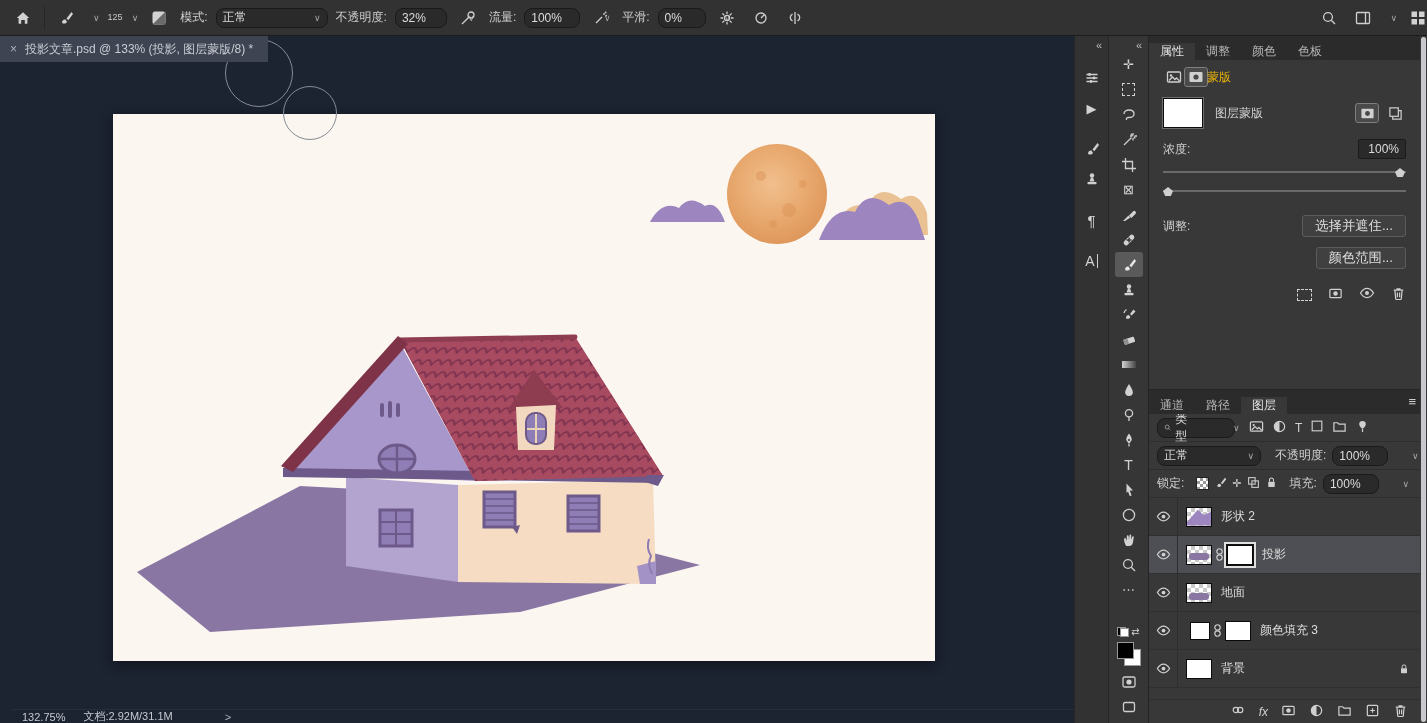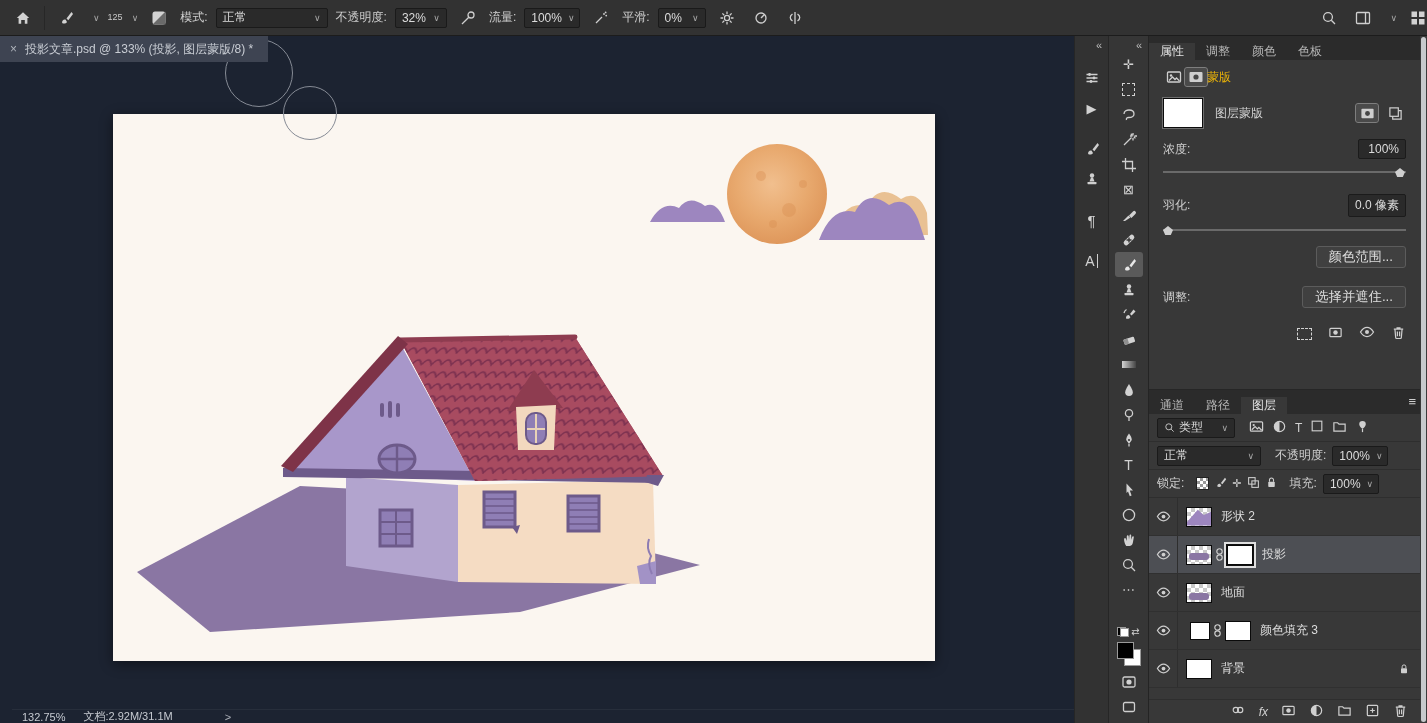--- a/index.html
+++ b/index.html
@@ -3,21 +3,21 @@
 <meta charset="utf-8">
 <style>
   html,body{margin:0;padding:0;background:#1a1a1a;}
   .app{position:relative;width:1427px;height:723px;background:#323232;overflow:hidden;
        font-family:"Liberation Sans",sans-serif;font-size:12px;color:#d2d2d2;-webkit-font-smoothing:antialiased;}
   
   .options-bar{position:absolute;top:0;left:0;right:0;height:36px;background:#323232;
        border-bottom:1px solid #1c1c1c;display:flex;align-items:center;gap:8px;padding:0 10px;box-sizing:border-box;}
   .lbl{color:#cfcfcf;white-space:nowrap;}
   .dd{display:inline-flex;align-items:center;justify-content:space-between;background:#2a2a2a;
-      border:1px solid #1a1a1a;border-radius:2px;height:20px;padding:0 6px;color:#dcdcdc;box-sizing:border-box;}
+      border:1px solid #1a1a1a;border-radius:8px;height:20px;padding:0 6px;color:#dcdcdc;box-sizing:border-box;gap:36px;}
   .chev{font-size:9px;color:#a8a8a8;margin-left:6px;}
   .vsep{width:1px;height:24px;background:#272727;}
   .obtn{display:flex;align-items:center;justify-content:center;width:26px;height:26px;border-radius:3px;}
   .spacer{flex:1;}
   .preset{display:flex;align-items:center;gap:3px;}
   .preset .pcirc{width:22px;height:22px;border-radius:50%;
       background:radial-gradient(circle,#ececec 0%,#9a9a9a 45%,#323232 72%);}
   .preset .pnum{font-size:9px;color:#c9c9c9;text-align:center;margin-top:-2px;}
   .ic{stroke:#cfcfcf;fill:none;stroke-width:1.3;}
   .glyph{color:#d2d2d2;font-size:13px;line-height:1;}
@@ -516,37 +516,32 @@
           </div>
           <div class="prow" style="margin-top:11px">
             <span class="lbl">浓度:</span>
             <span class="spacer"></span>
             <span class="valbox">100%</span>
           </div>
           <div class="slider">
             <span class="track"></span>
             <span class="handle" style="right:1px"></span>
           </div>
-          <div class="prow" style="margin-top:16px">
-            <span class="lbl">羽化:</span>
-            <span class="spacer"></span>
-            <span class="valbox">0.0 像素</span>
-          </div>
           <div class="slider">
             <span class="track"></span>
             <span class="handle" style="left:0"></span>
-          </div>
-          <div class="prow" style="margin-top:10px">
-            <span class="spacer"></span>
-            <button class="pbtn">颜色范围...</button>
           </div>
           <div class="prow" style="margin-top:18px">
             <span class="lbl">调整:</span>
             <span class="spacer"></span>
             <button class="pbtn">选择并遮住...</button>
+          </div>
+          <div class="prow" style="margin-top:10px">
+            <span class="spacer"></span>
+            <button class="pbtn">颜色范围...</button>
           </div>
           <div class="pfoot">
             <span class="dashbox" style="width:13px;height:10px"></span>
             <span>
               <svg width="15" height="15" viewBox="0 0 16 16">
                   <rect x="2" y="3.5" width="12" height="9" rx="1" class="ic"></rect>
                   <circle cx="8" cy="8" r="2.4" fill="#cfcfcf"></circle>
                 </svg>
             </span>
             <span>

